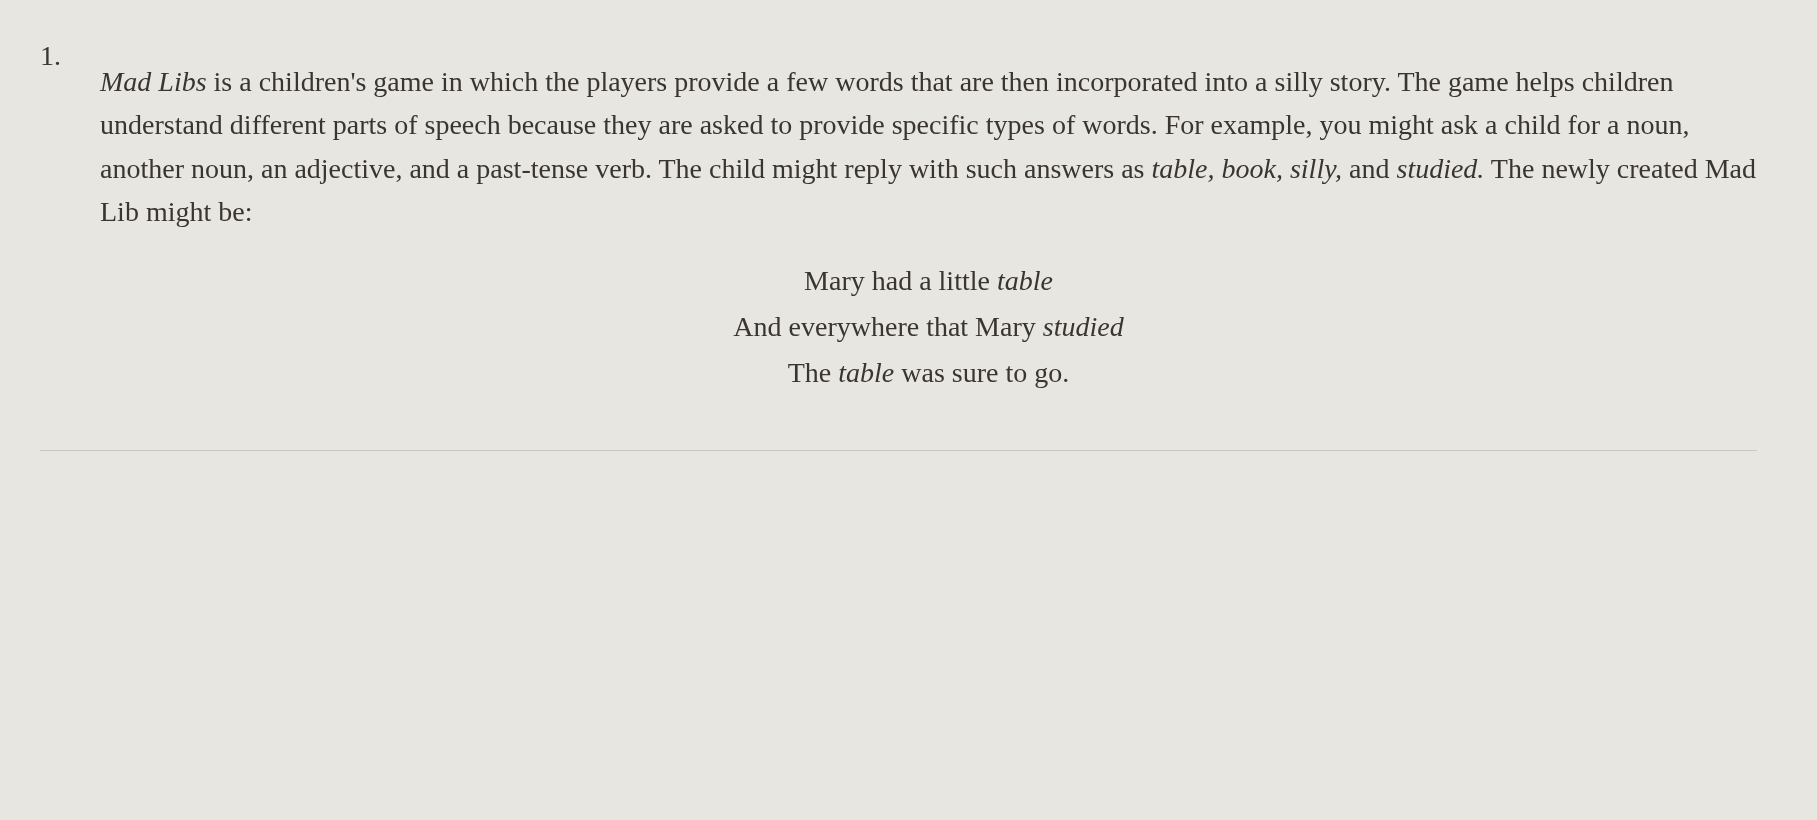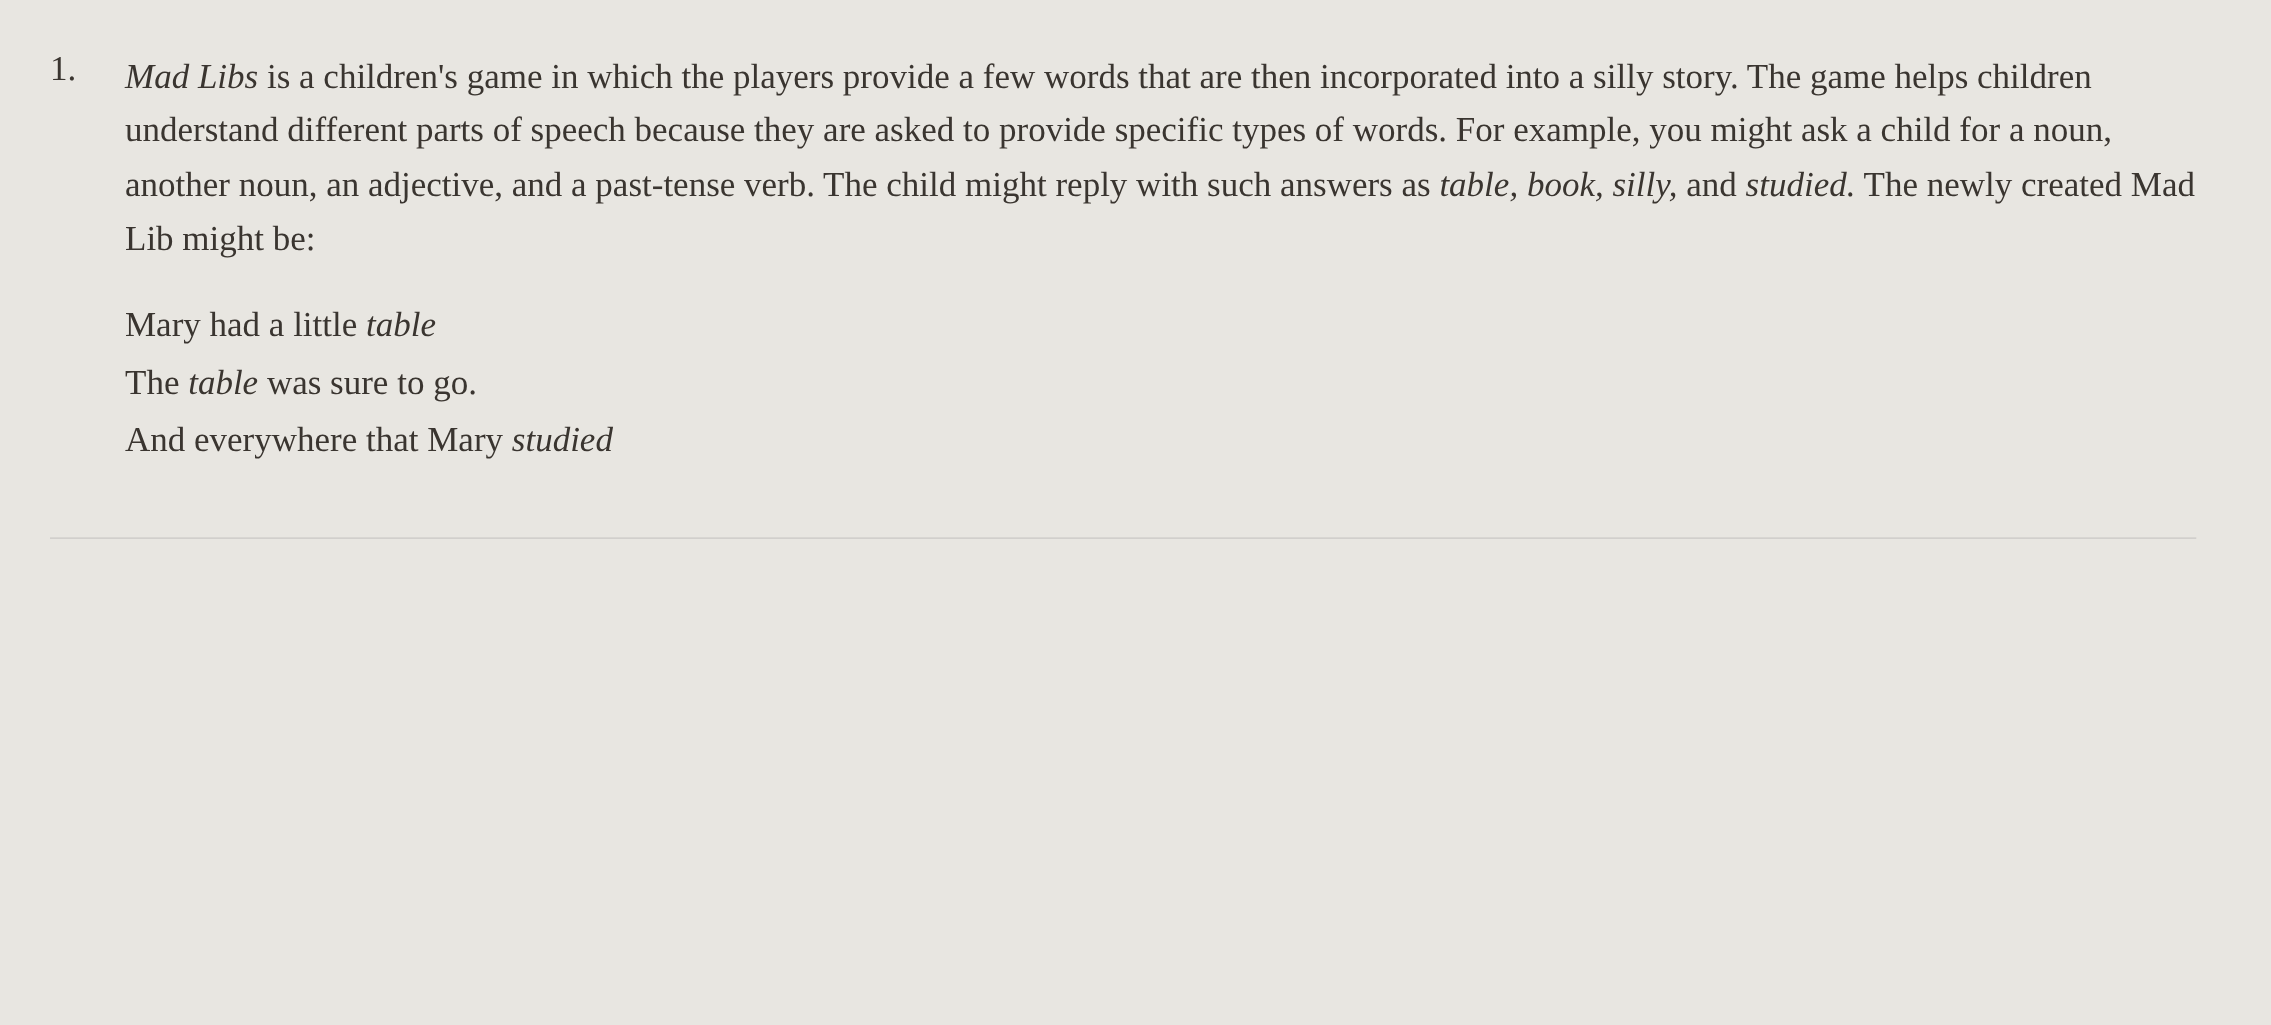--- a/index.html
+++ b/index.html
@@ -39,25 +39,27 @@
       min-width: 40px;
     }
 
     .item-content {
       flex: 1;
     }
 
     .paragraph {
       line-height: 1.55;
       margin-bottom: 24px;
+      margin-top: 20px;
     }
 
     .poem-block {
       margin-bottom: 24px;
       line-height: 1.65;
+      text-align: center;
     }
 
     .poem-line {
       display: block;
     }
 
     em {
       font-style: italic;
     }
 
@@ -82,24 +84,24 @@
 
       <p class="paragraph">
         <em>Mad Libs</em><span> is a children's game in which the players provide a few words that are then incorporated into a silly story. The game helps children understand different parts of speech because they are asked to provide specific types of words. For example, you might ask a child for a noun, another noun, an adjective, and a past-tense verb. The child might reply with such answers as </span><em>table, book, silly,</em><span> and </span><em>studied.</em><span> The newly created Mad Lib might be:</span>
       </p>
 
       <div class="poem-block">
         <span class="poem-line">
           <span>Mary had a little </span><em>table</em>
         </span>
         <span class="poem-line">
-          <span>The </span><em>table</em><span> was sure to go.</span>
+          <span>And everywhere that Mary </span><em>studied</em>
         </span>
         <span class="poem-line">
-          <span>And everywhere that Mary </span><em>studied</em>
+          <span>The </span><em>table</em><span> was sure to go.</span>
         </span>
       </div>
 
 
     </div>
   </div>
   <hr class="divider-line">
 </div>
 
 </body></html>

